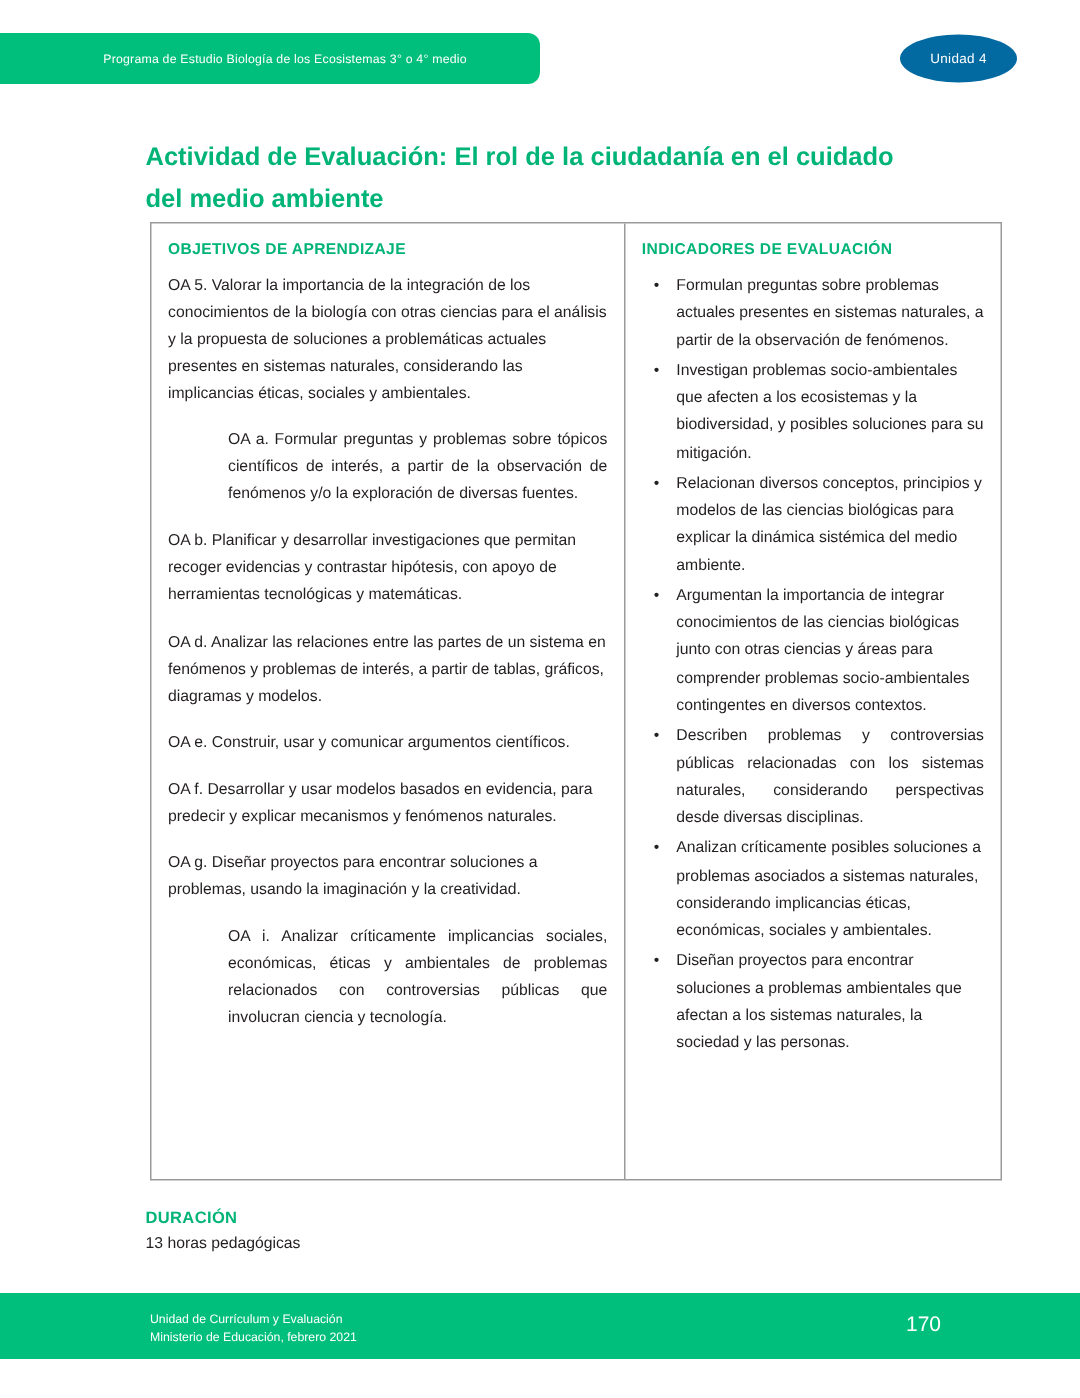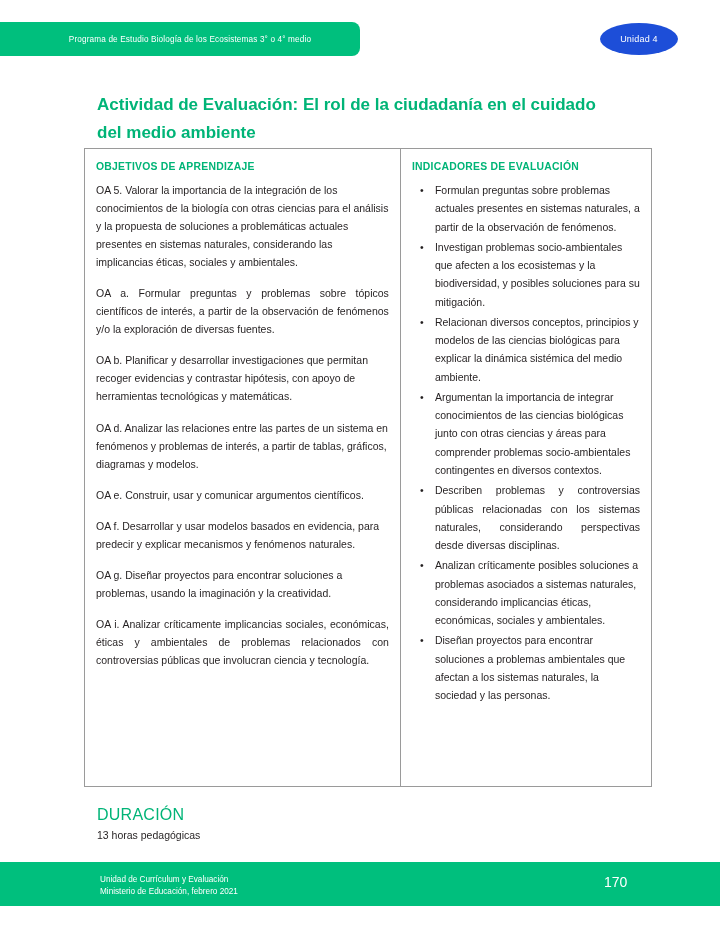--- a/index.html
+++ b/index.html
@@ -39,21 +39,21 @@
     letter-spacing: 0.15px;
     white-space: nowrap;
   }
 
   .unit-badge {
     position: absolute;
     right: 42px;
     top: 23px;
     width: 78px;
     height: 32px;
-    background: #1d4ed8;
+    background: #0369a1;
     border-radius: 50%;
     display: flex;
     align-items: center;
     justify-content: center;
   }
   .unit-badge-text {
     color: #ffffff;
     font-size: 9px;
     letter-spacing: 0.2px;
   }
@@ -66,21 +66,21 @@
     width: 510px;
     color: #00b477;
     font-size: 17px;
     font-weight: bold;
     line-height: 1.62;
   }
 
   
   .table {
     position: absolute;
-    left: 84px;
+    left: 100px;
     top: 148px;
     width: 568px;
     height: 639px;
     border: 1px solid #9a9a9a;
     box-sizing: border-box;
     display: flex;
   }
   .col {
     box-sizing: border-box;
     height: 100%;
@@ -101,20 +101,21 @@
     letter-spacing: 0.25px;
     margin-bottom: 9px;
   }
   .oa-para {
     font-size: 10.5px;
     line-height: 1.72;
     margin: 0 0 13px 0;
   }
   .oa-para.justify {
     text-align: justify;
+    margin-left: 40px;
   }
   .oa-para:last-child {
     margin-bottom: 0;
   }
 
   .ind-list {
     list-style: none;
     margin: 0;
     padding: 0;
   }
@@ -137,22 +138,22 @@
   }
 
   
   .duration-block {
     position: absolute;
     left: 97px;
     top: 806px;
   }
   .duration-heading {
     color: #00b477;
-    font-weight: normal;
-    font-size: 16px;
+    font-weight: bold;
+    font-size: 11px;
     letter-spacing: 0.25px;
     margin-bottom: 4px;
   }
   .duration-value {
     font-size: 10.5px;
     line-height: 1.5;
   }
 
   
   .footer-band {

